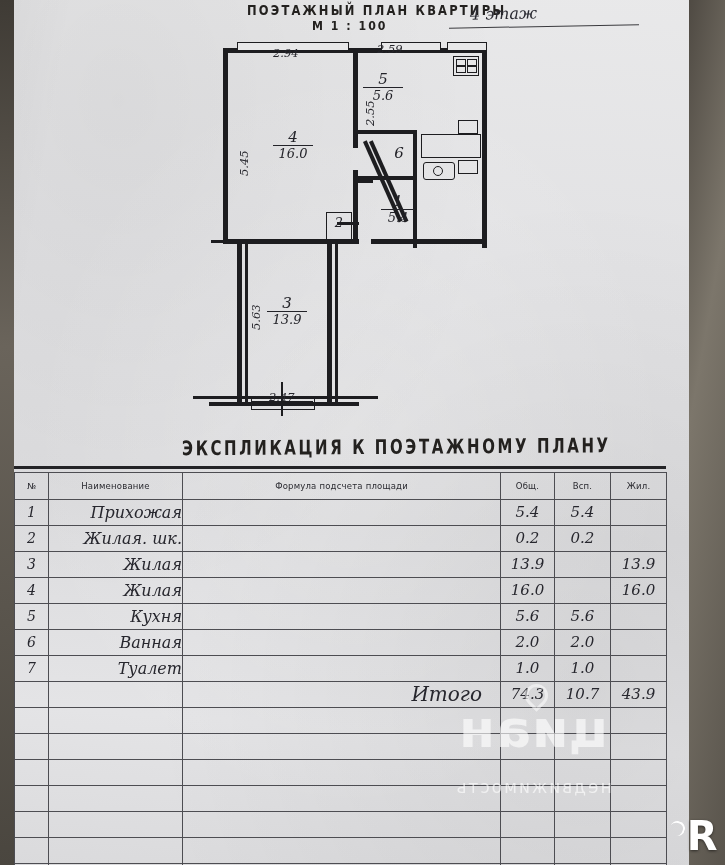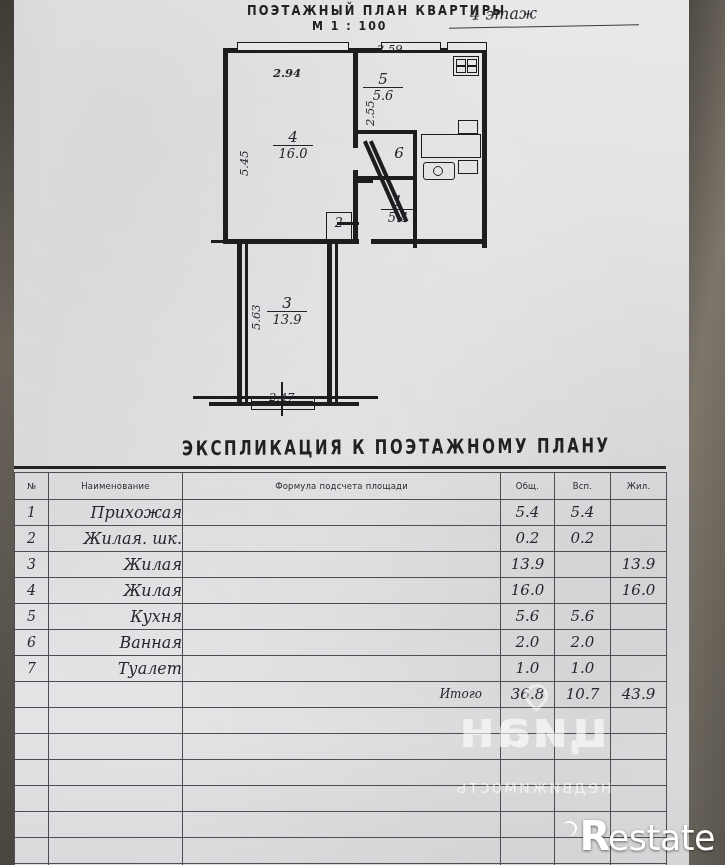--- a/index.html
+++ b/index.html
@@ -120,21 +120,21 @@
     color:#2a2a30;
   }
   td.c{text-align:center;}
   .cell-hand{
     font-family:"DejaVu Serif",serif;font-style:italic;
     font-size:16px;color:#27272e;
     display:block;text-align:center;line-height:25px;
   }
   .cell-hand.left{text-align:right;padding-left:14px;}
   .cell-hand.num{font-size:15px;}
-  .cell-hand.total{text-align:right;padding-right:18px;font-size:12px;}
+  .cell-hand.total{text-align:right;padding-right:18px;font-size:20px;}
   .cell-hand.idx{font-size:14px;}
 
   
   #thick-rule{
     position:absolute;left:14px;top:466px;width:652px;height:0;
     border-top:3px solid #232326;
   }
 
   
   #wm-cian{
@@ -255,21 +255,21 @@
     <div class="lbl" style="left:196px;top:164px;width:34px;">
       <div class="rm-num">1</div>
       <div class="rm-area">5.4</div>
     </div>
     <div class="lbl rm-num" style="left:146px;top:186px;width:16px;font-size:13px;">2</div>
     <div class="lbl" style="left:82px;top:266px;width:40px;">
       <div class="rm-num">3</div>
       <div class="rm-area">13.9</div>
     </div>
 
-    <div class="dim" style="left:88px;top:36px;font-weight:bold;">2.94</div>
+    <div class="dim" style="left:88px;top:16px;">2.94</div>
     <div class="dim" style="left:192px;top:12px;text-align:center;">2.59</div>
     <div class="dim v" style="left:178px;top:96px;">2.55</div>
     <div class="dim v" style="left:52px;top:146px;">5.45</div>
     <div class="dim v" style="left:64px;top:300px;">5.63</div>
     <div class="dim" style="left:84px;top:360px;">2.47</div>
   </div>
 
   <div class="hdr-title" id="exp-title">ЭКСПЛИКАЦИЯ К ПОЭТАЖНОМУ ПЛАНУ</div>
 
   <div id="thick-rule"></div>
@@ -438,21 +438,21 @@
             <td class="c">
               <span class="cell-hand idx"></span>
             </td>
             <td class="c">
               <span class="cell-hand left"></span>
             </td>
             <td class="c">
               <span class="cell-hand total">Итого</span>
             </td>
             <td class="c">
-              <span class="cell-hand num">36.8</span>
+              <span class="cell-hand num">74.3</span>
             </td>
             <td class="c">
               <span class="cell-hand num">10.7</span>
             </td>
             <td class="c">
               <span class="cell-hand num">43.9</span>
             </td>
           </tr>
           <tr>
             <td class="c">
@@ -599,16 +599,15 @@
   </div>
 
   <div id="wm-cian">
     <span class="pin"></span>
     <span>циан</span>
     <small>недвижимость</small>
   </div>
   <div id="wm-restate">
     <span class="arc"></span>
     <span class="rbig">R</span>
-    <span>estate</span>
   </div>
 
 </div>
 
 </body></html>

